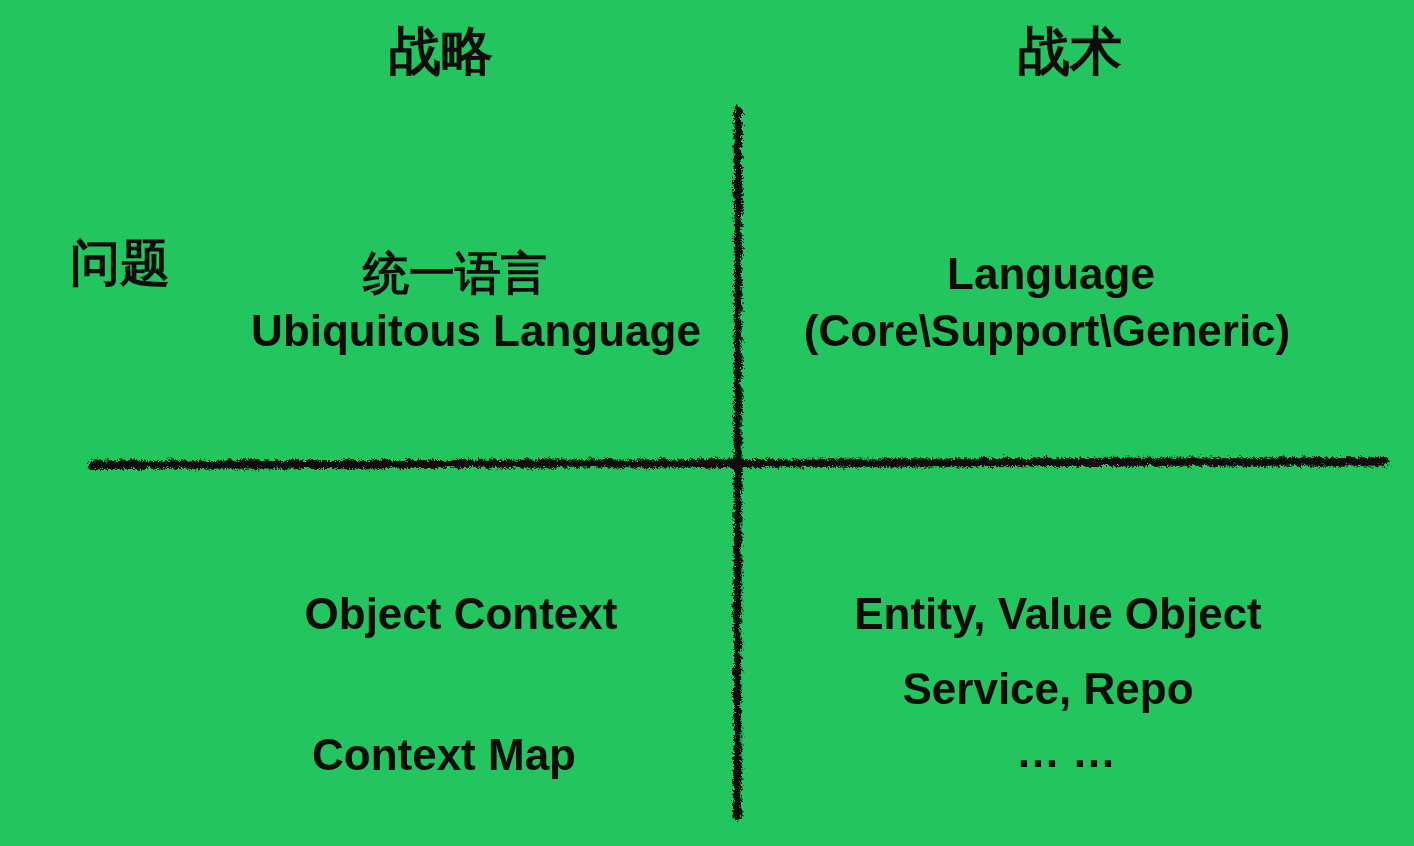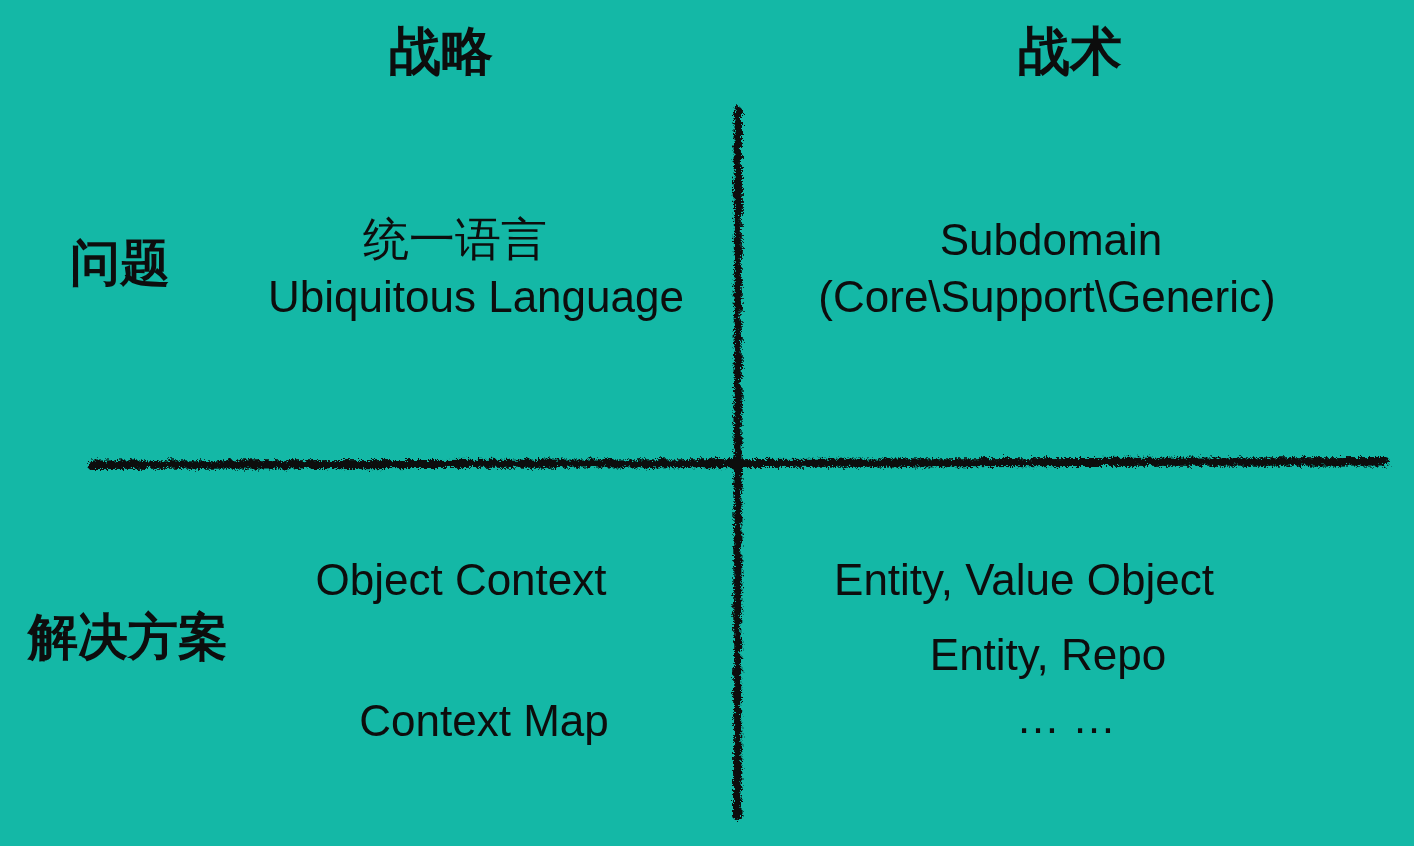--- a/index.html
+++ b/index.html
@@ -5,21 +5,21 @@
   html, body {
     margin: 0;
     padding: 0;
     background: #ffffff;
     font-family: "Liberation Sans", "DejaVu Sans", sans-serif;
   }
   .canvas {
     position: relative;
     width: 1414px;
     height: 846px;
-    background: #14b8a6;
+    background: #22c55e;
     overflow: hidden;
     color: #0d0d0d;
   }
   .axes {
     position: absolute;
     left: 0;
     top: 0;
   }
   .t {
     position: absolute;
@@ -35,22 +35,23 @@
     font-weight: 700;
     line-height: 1;
   }
   .rowhdr {
     font-size: 50px;
     font-weight: 700;
     line-height: 1;
   }
   .cell {
     font-size: 44px;
-    font-weight: 400;
+    font-weight: 700;
     line-height: 1;
+    margin-top: 34px;
   }
   .cell-cjk {
     font-size: 46px;
   }
 </style>
 </head>
 <body>
 
 <div class="canvas">
 
@@ -68,36 +69,35 @@
       <line x1="90" y1="464" x2="1384" y2="460" stroke-width="8"></line>
       <line x1="735" y1="112" x2="738" y2="813" stroke-width="5"></line>
       <line x1="92" y1="462" x2="1382" y2="462" stroke-width="5"></line>
     </g>
   </svg>
 
   <div class="t hdr centered" style="left:441px; top:25px">战略</div>
   <div class="t hdr centered" style="left:1070px; top:25px">战术</div>
 
   <div class="t rowhdr" style="left:70px; top:238px">问题</div>
-  <div class="t rowhdr" style="left:28px; top:612px">解决方案</div>
 
   <div>
     <div class="t cell cell-cjk centered" style="left:455px; top:216px">统一语言</div>
     <div class="t cell centered" style="left:476px; top:275px">Ubiquitous Language</div>
   </div>
 
   <div>
-    <div class="t cell centered" style="left:1051px; top:218px">Subdomain</div>
+    <div class="t cell centered" style="left:1051px; top:218px">Language</div>
     <div class="t cell centered" style="left:1047px; top:275px">(Core\Support\Generic)</div>
   </div>
 
   <div>
     <div class="t cell centered" style="left:461px; top:558px">Object Context</div>
-    <div class="t cell centered" style="left:484px; top:699px">Context Map</div>
+    <div class="t cell centered" style="left:444px; top:699px">Context Map</div>
   </div>
 
   <div>
-    <div class="t cell centered" style="left:1024px; top:558px">Entity, Value Object</div>
-    <div class="t cell centered" style="left:1048px; top:633px">Entity, Repo</div>
+    <div class="t cell centered" style="left:1058px; top:558px">Entity, Value Object</div>
+    <div class="t cell centered" style="left:1048px; top:633px">Service, Repo</div>
     <div class="t cell centered" style="left:1066px; top:696px">… …</div>
   </div>
 
 </div>
 
 </body></html>

